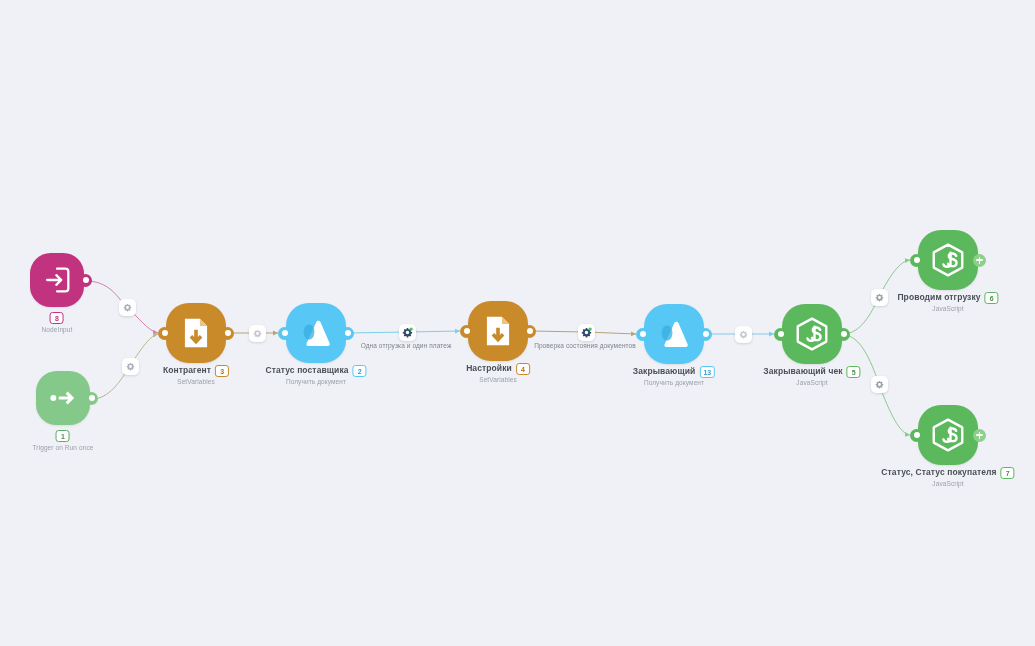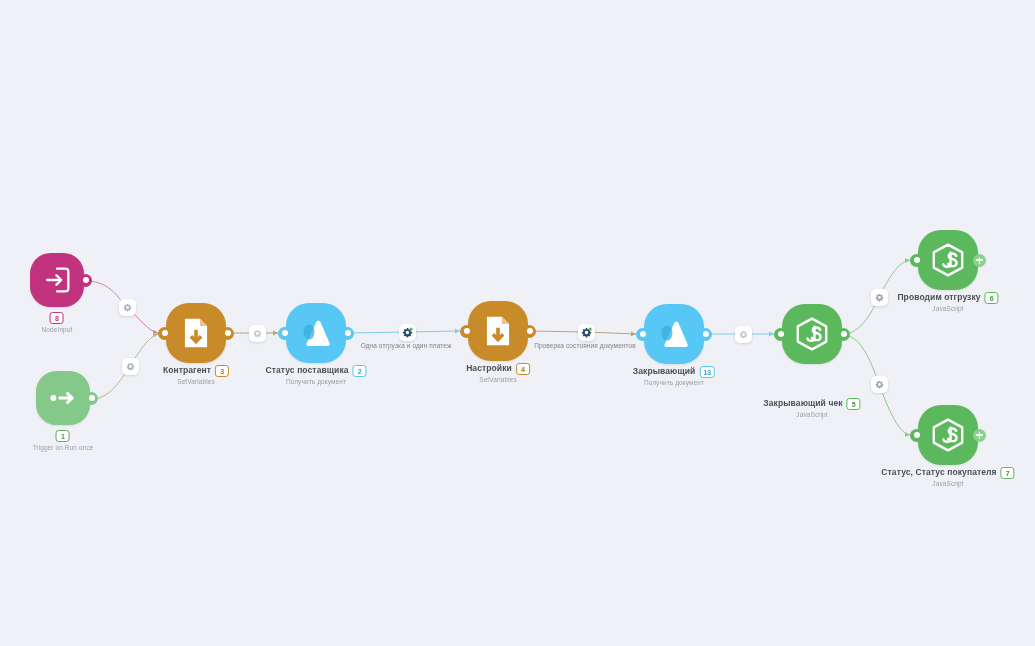--- a/index.html
+++ b/index.html
@@ -383,21 +383,21 @@
         <path d="M13.6 7.4 V14.2 C13.6 15.5 12.7 16.3 11.4 16.3 C10.2 16.3 9.4 15.7 9.1 14.8" fill="none" stroke="#ffffff" stroke-width="1.5" stroke-linecap="round"></path>
         <path d="M17.2 9.4 C16.7 8.4 15.8 7.9 14.6 7.9 C13.3 7.9 12.5 8.6 12.5 9.6 C12.5 12.1 17.4 10.6 17.4 13.7 C17.4 14.9 16.4 15.9 14.7 15.9 C13.4 15.9 12.4 15.3 12 14.4" fill="none" stroke="#ffffff" stroke-width="1.5" stroke-linecap="round"></path>
       </svg>
     </div>
     <div class="port port-in" style="background:#5cb85c;">
         <span class="inner"></span>
       </div>
     <div class="port port-out" style="background:#5cb85c;">
         <span class="inner"></span>
       </div>
-    <div class="node-label" style="top:32px;margin-top:32px;">
+    <div class="node-label" style="top:32px;">
       <span class="label-row">
         <span class="label-title">Закрывающий чек</span>
         <span class="badge" style="border-color:#5cb85c; color:#42963f;">5</span>
       </span>
       <span class="label-sub">JavaScript</span>
     </div>
   </div>
 
   <div class="node node-big" style="left:948px; top:260px;">
     <div class="node-body squircle" style="background:#5cb85c;">

